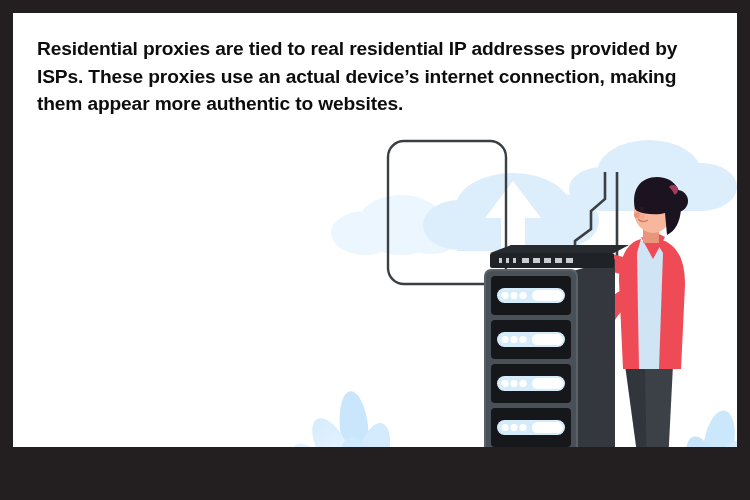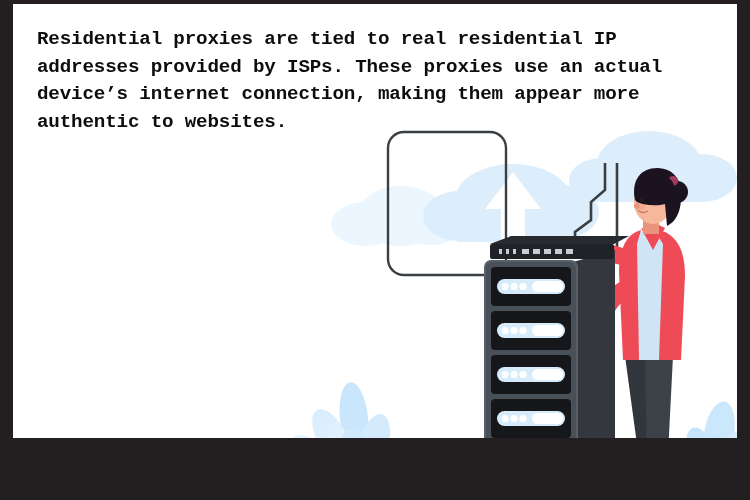--- a/index.html
+++ b/index.html
@@ -14,26 +14,25 @@
     position: relative;
     width: 750px;
     height: 500px;
     background: #231f20;
     overflow: hidden;
     box-sizing: border-box;
   }
   #page {
     position: absolute;
     left: 13px;
-    top: 4px;
+    top: 13px;
     width: 724px;
     height: 434px;
     background: #ffffff;
     overflow: hidden;
-    font-family: Liberation Mono, monospace;
   }
   #caption {
     position: absolute;
     left: 24px;
     top: 22px;
     width: 650px;
     font-size: 19.2px;
     font-weight: bold;
     line-height: 1.44;
     color: #0d0d0d;

